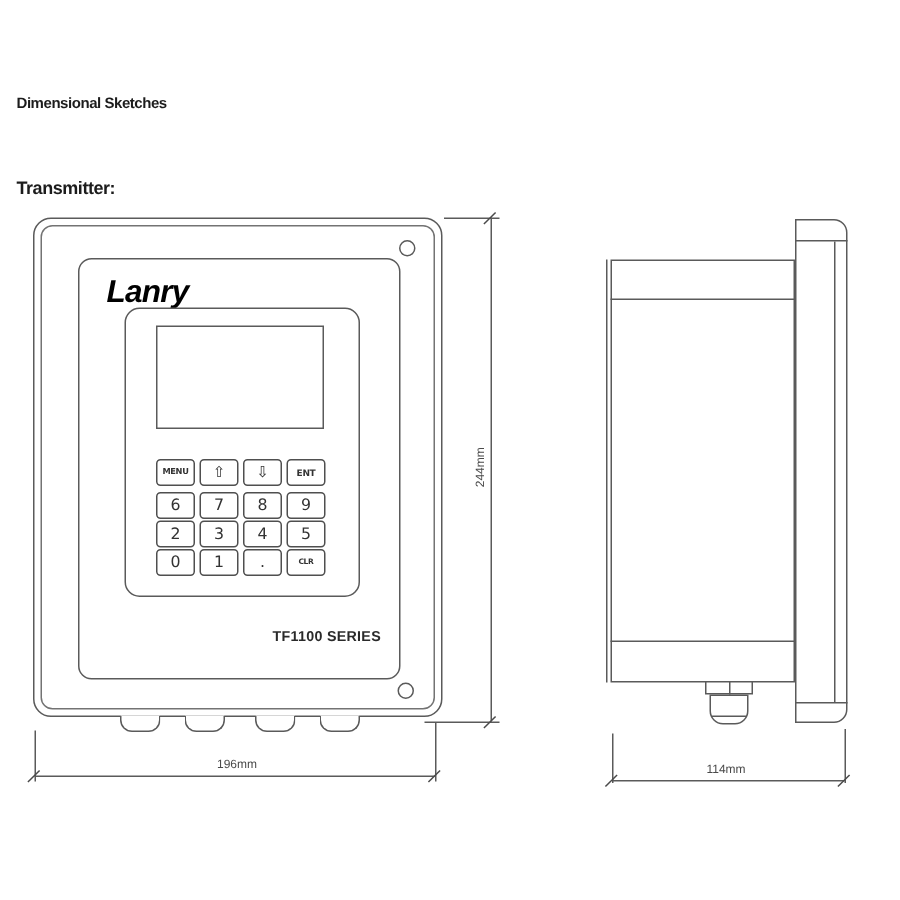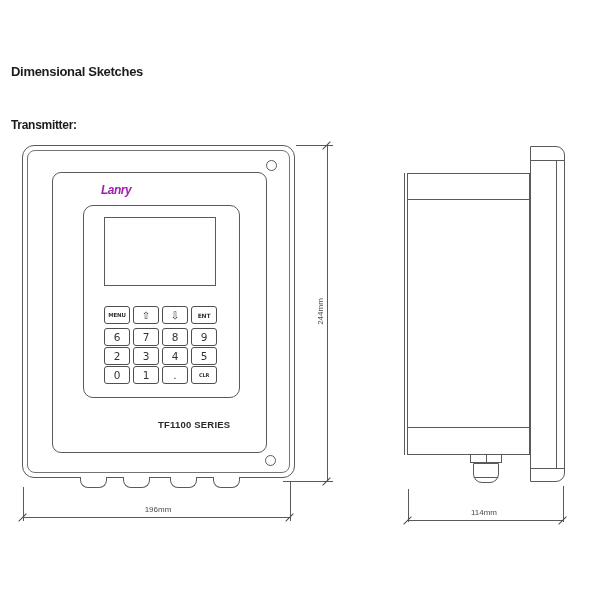--- a/index.html
+++ b/index.html
@@ -1,34 +1,34 @@
 <!DOCTYPE html>
 <html><head>
 <meta charset="utf-8">
 <style>
   html,body{margin:0;padding:0;background:#fff;}
   .page{position:relative;width:600px;height:600px;background:#ffffff;overflow:hidden;
         font-family:"Liberation Sans",sans-serif;}
-  .page-title{position:absolute;left:11px;top:64px;font-size:13px;font-weight:bold;
+  .page-title{position:absolute;left:11px;top:64px;font-size:10px;font-weight:bold;
         color:#1c1c1c;letter-spacing:-0.3px;}
   .section-label{position:absolute;left:11px;top:118px;font-size:12px;font-weight:bold;
         color:#1c1c1c;letter-spacing:-0.3px;}
   .rect{position:absolute;box-sizing:border-box;border:1px solid #5a5a5a;background:#fff;}
   .nofill{background:transparent;}
   .hline{position:absolute;height:1px;background:#5a5a5a;}
   .vline{position:absolute;width:1px;background:#5a5a5a;}
   .tick{position:absolute;width:11px;height:1px;background:#4a4a4a;transform:rotate(-45deg);}
   .dim-label{position:absolute;font-size:8px;color:#4a4a4a;text-align:center;width:40px;}
   .dim-label-v{position:absolute;font-size:8px;color:#4a4a4a;text-align:center;width:40px;
         transform:rotate(-90deg);}
   .circle{position:absolute;box-sizing:border-box;border:1.2px solid #5a5a5a;border-radius:50%;
         width:11px;height:11px;background:#fff;}
-  .brand{position:absolute;left:101px;top:183px;font-size:12px;font-weight:bold;font-style:italic;
-        color:#a21caf;letter-spacing:-0.5px;}
-  .model{position:absolute;left:158px;top:419px;width:96px;text-align:left;font-size:9.5px;
+  .brand{position:absolute;left:71px;top:183px;font-size:21px;font-weight:bold;font-style:italic;
+        color:#000000;letter-spacing:-0.5px;}
+  .model{position:absolute;left:158px;top:419px;width:96px;text-align:right;font-size:9.5px;
         font-weight:bold;color:#2a2a2a;letter-spacing:0.2px;}
   .key{position:absolute;box-sizing:border-box;border:1px solid #4f4f4f;border-radius:3px;
         background:#fff;width:26px;height:18px;display:flex;align-items:center;justify-content:center;
         font-size:10.5px;color:#333;font-family:"DejaVu Sans",sans-serif;}
   .key.small{font-size:5.5px;font-weight:bold;letter-spacing:-0.2px;}
   .key.arrow{font-size:10px;}
   .tab{position:absolute;box-sizing:border-box;border:1px solid #5a5a5a;border-top:none;
         border-radius:0 0 8px 8px;background:#fff;width:27px;height:11px;}
 </style>
 </head>

